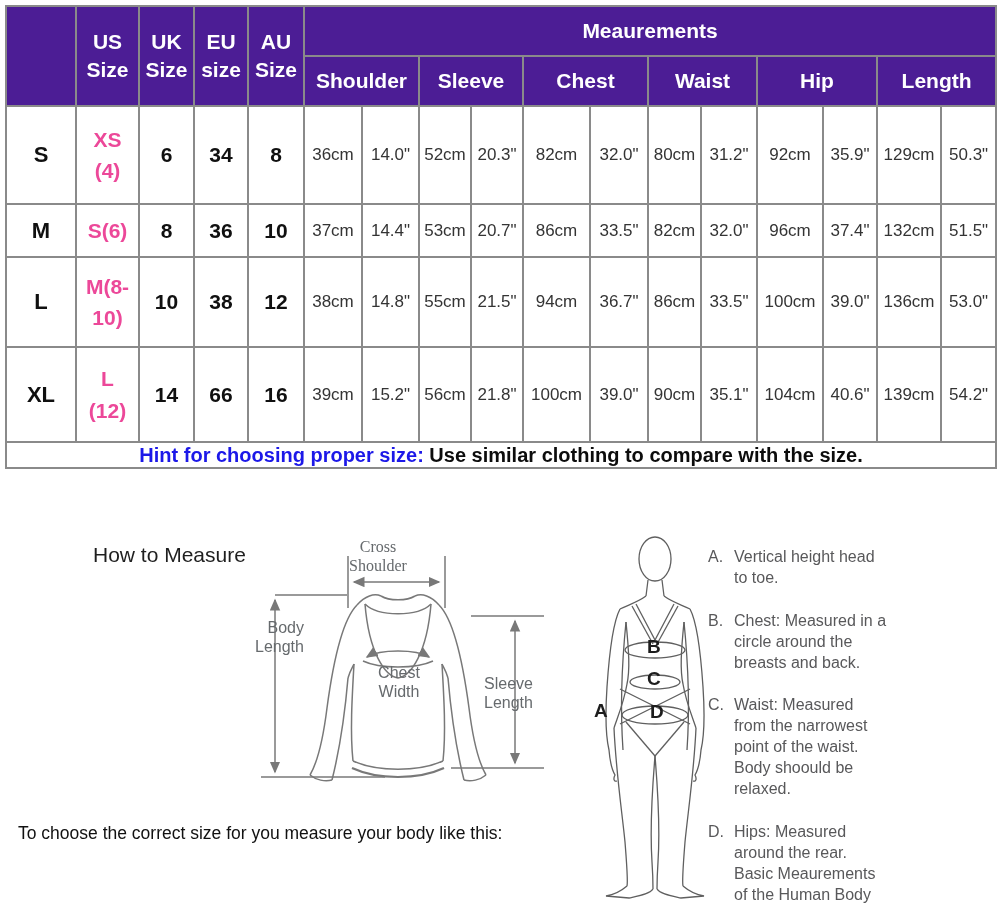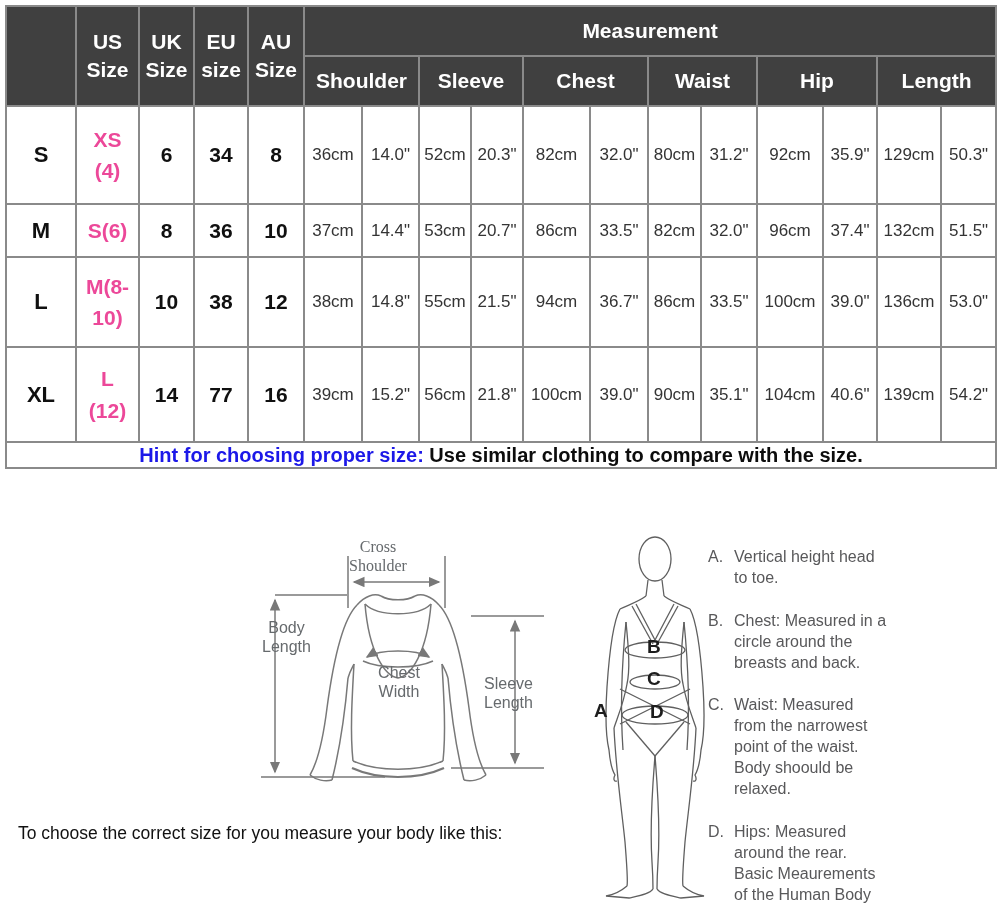--- a/index.html
+++ b/index.html
@@ -4,36 +4,36 @@
 <style>
   html,body{margin:0;padding:0;background:#fff;}
   .page{position:relative;width:1000px;height:914px;background:#fff;
         font-family:"Liberation Sans",sans-serif;overflow:hidden;}
 
   
   table.size-chart{position:absolute;left:5px;top:5px;width:990px;
         border-collapse:collapse;table-layout:fixed;}
   table.size-chart td,table.size-chart th{border:2px solid #8a8a8a;
         text-align:center;vertical-align:middle;padding:0;overflow:hidden;}
-  table.size-chart thead th{background:#404040;color:#ffffff;
+  table.size-chart thead th{background:#4c1d95;color:#ffffff;
         font-size:21px;font-weight:bold;line-height:1.35;}
   td.size-cell{font-size:22px;font-weight:bold;color:#101010;}
   td.us-cell{font-size:21px;font-weight:bold;color:#ec4899;white-space:pre-line;line-height:1.5;}
   td.num-cell{font-size:21px;font-weight:bold;color:#101010;}
   td.meas-cell{font-size:17px;font-weight:400;color:#343434;}
   td.hint-cell{font-size:20px;font-weight:bold;background:#ffffff;}
   .hint-blue{color:#1c18e8;}
   .hint-black{color:#0c0c0c;}
 
   
   .abs{position:absolute;}
   .htm-title{left:93px;top:543px;font-size:21px;color:#1f1f1f;}
   .diagram-label{color:#666a6d;font-size:16px;line-height:1.16;white-space:pre-line;}
   .lbl-cross{left:328px;top:538px;width:100px;text-align:center;font-family:Liberation Serif, serif;}
-  .lbl-body{left:262px;top:619px;text-align:center;}
+  .lbl-body{left:255px;top:619px;text-align:right;}
   .lbl-chest{left:366px;top:664px;width:66px;text-align:center;}
   .lbl-sleeve{left:484px;top:675px;text-align:left;}
   .fig-wrap{left:592px;top:532px;width:120px;height:380px;}
   .fig-letter{position:absolute;font-weight:bold;font-size:19px;color:#1d1d1d;}
   .instr{position:absolute;width:205px;padding-left:26px;
          font-size:16px;line-height:1.32;color:#58585a;}
   .instr-letter{position:absolute;left:0;top:0;}
   .instr-text{white-space:pre-line;}
   .footer-text{left:18px;top:823px;font-size:17.5px;color:#111111;}
   svg{display:block;}
@@ -63,21 +63,21 @@
         <col style="width:64px">
         <col style="width:55px">
     </colgroup>
     <thead>
       <tr style="height:50px">
         <th rowspan="2"></th>
         <th rowspan="2">US Size</th>
         <th rowspan="2">UK Size</th>
         <th rowspan="2">EU size</th>
         <th rowspan="2">AU Size</th>
-        <th colspan="12">Measurement</th>
+        <th colspan="12">Meaurements</th>
       </tr>
       <tr style="height:50px">
         <th colspan="2">Shoulder</th>
         <th colspan="2">Sleeve</th>
         <th colspan="2">Chest</th>
         <th colspan="2">Waist</th>
         <th colspan="2">Hip</th>
         <th colspan="2">Length</th>
       </tr>
     </thead>
@@ -139,41 +139,42 @@
         <td class="meas-cell">100cm</td>
         <td class="meas-cell">39.0"</td>
         <td class="meas-cell">136cm</td>
         <td class="meas-cell">53.0"</td>
       </tr>
       <tr style="height:95px">
         <td class="size-cell">XL</td>
         <td class="us-cell">L
 (12)</td>
         <td class="num-cell">14</td>
-        <td class="num-cell">77</td>
+        <td class="num-cell">66</td>
         <td class="num-cell">16</td>
         <td class="meas-cell">39cm</td>
         <td class="meas-cell">15.2"</td>
         <td class="meas-cell">56cm</td>
         <td class="meas-cell">21.8"</td>
         <td class="meas-cell">100cm</td>
         <td class="meas-cell">39.0"</td>
         <td class="meas-cell">90cm</td>
         <td class="meas-cell">35.1"</td>
         <td class="meas-cell">104cm</td>
         <td class="meas-cell">40.6"</td>
         <td class="meas-cell">139cm</td>
         <td class="meas-cell">54.2"</td>
       </tr>
       <tr style="height:26px">
         <td colspan="17" class="hint-cell"><span class="hint-blue">Hint for choosing proper size:</span><span class="hint-black"> Use similar clothing to compare with the size.</span></td>
       </tr>
     </tbody>
   </table>
 
+  <div class="abs htm-title">How to Measure</div>
 
   <svg class="abs" style="left:253px;top:528px;" width="300" height="285" viewBox="0 0 300 285">
     <defs>
       <marker id="ah1" markerWidth="9" markerHeight="8" refX="7" refY="3.5" orient="auto-start-reverse">
         <path d="M0,0 L8,3.5 L0,7 Z" fill="#787878"></path>
       </marker>
     </defs>
     <g stroke="#787878" stroke-width="1.5" fill="none">
 
       <path d="M95,28 V80"></path>

